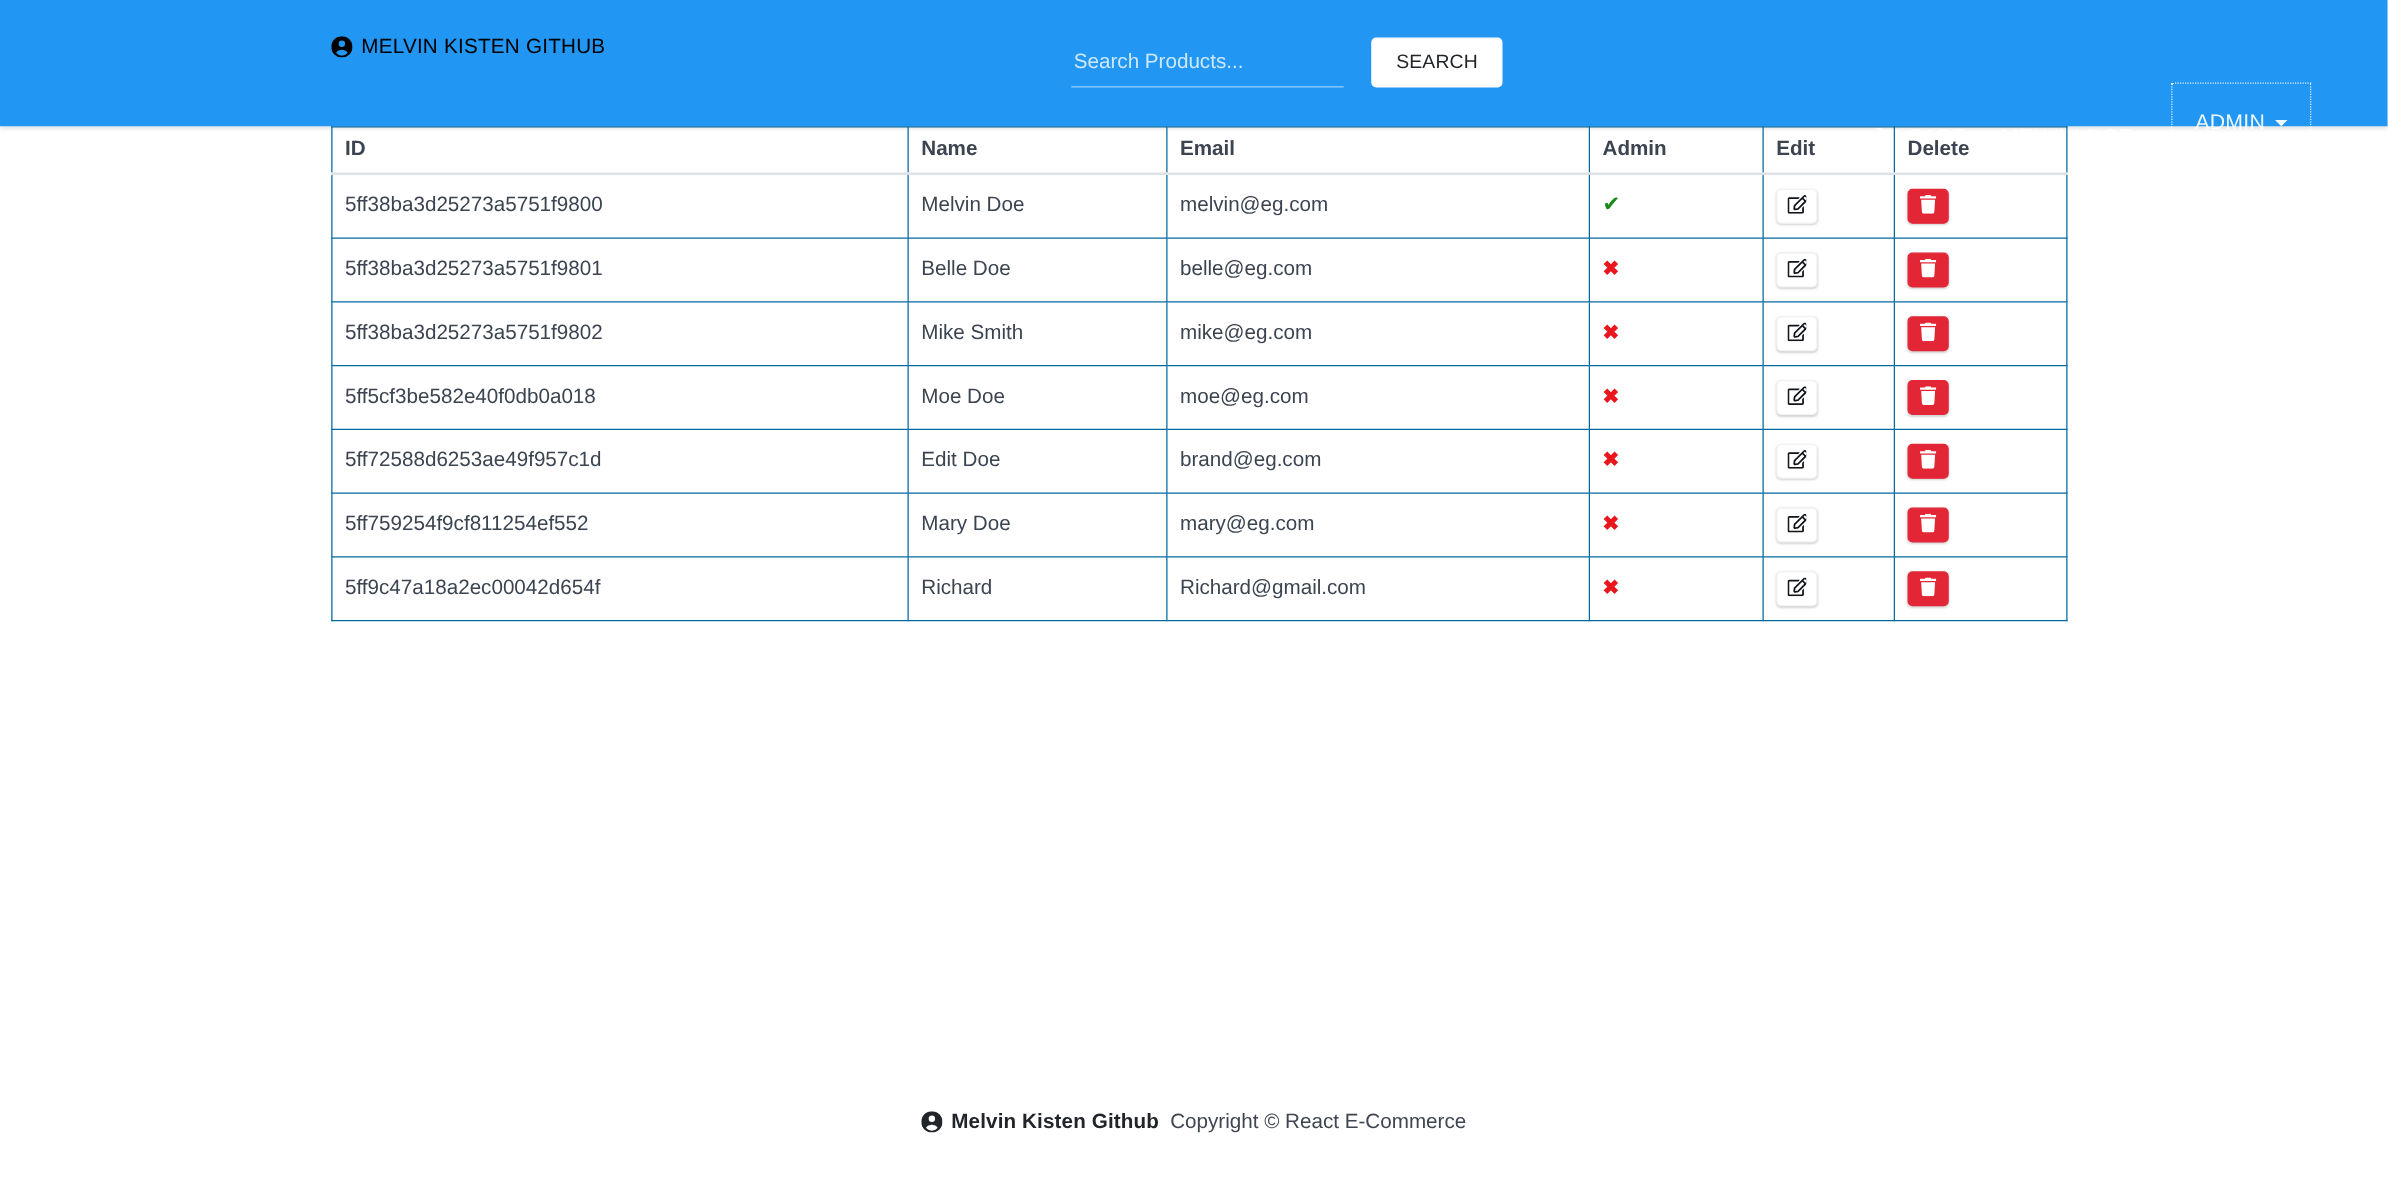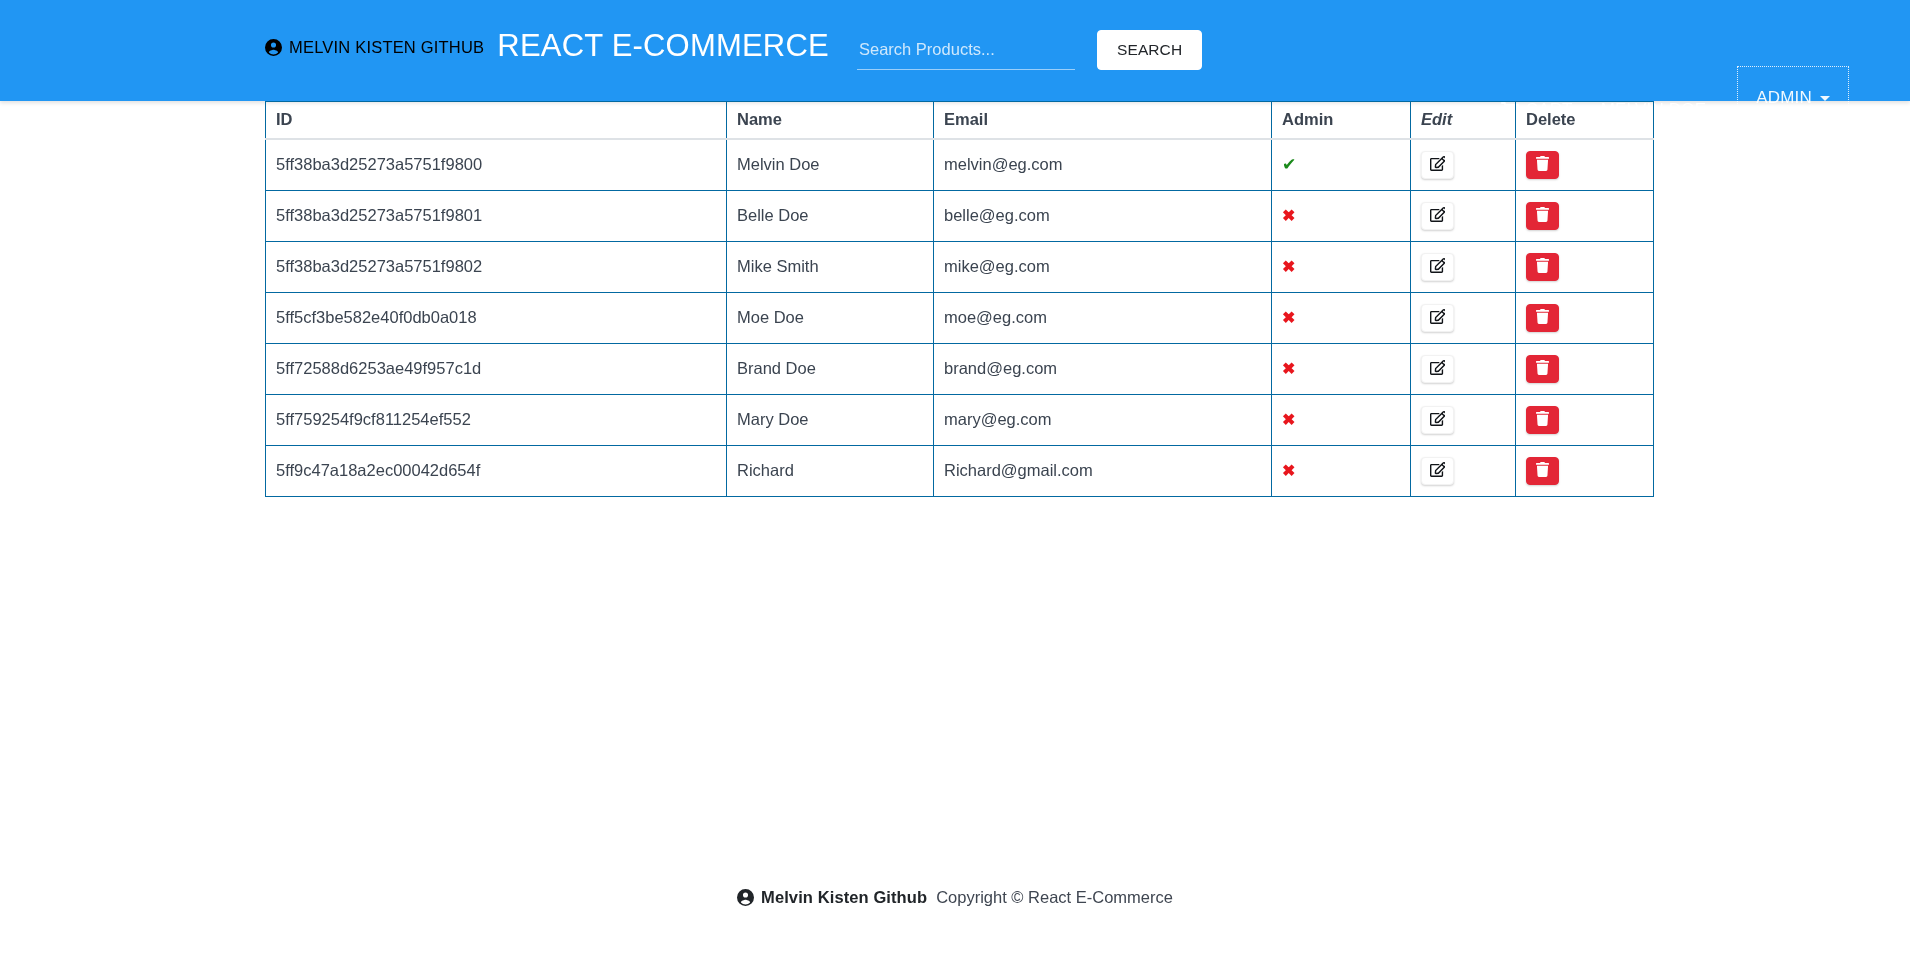--- a/index.html
+++ b/index.html
@@ -134,21 +134,21 @@
     border-bottom-color: #dee2e6;
     height: 37px;
     padding-top: 8px; padding-bottom: 8px;
     font-size: 16.5px;
   }
   table.users td { height: 45px; }
   .col-id    { width: 461px; }
   .col-name  { width: 207px; }
   .col-email { width: 338px; }
   .col-admin { width: 139px; }
-  .col-edit  { width: 105px; font-style: italic; }
+  .col-edit  { width: 105px; }
   .col-del   { width: 138px; }
 
   .chk { color: #1b8a1b; font-size: 17px; line-height: 1; }
   .xmk { color: #e8161d; font-size: 16px; font-weight: bold; line-height: 1; }
 
   .btn-edit {
     width: 33px; height: 28px;
     background: #ffffff;
     border: 1px solid #f2f2f2;
     border-radius: 4px;
@@ -190,21 +190,20 @@
 
   <div class="brand-group">
     <span class="brand-github">
       <span class="pi">
         <svg width="17" height="17" viewBox="0 0 16 16" fill="#000000">
           <path d="M8 0a8 8 0 1 0 0 16A8 8 0 0 0 8 0zm0 3.2a2.4 2.4 0 1 1 0 4.8 2.4 2.4 0 0 1 0-4.8zm0 11.4a5.8 5.8 0 0 1-4.3-1.9c.05-1.6 3.2-2.5 4.3-2.5s4.25.9 4.3 2.5A5.8 5.8 0 0 1 8 14.6z"></path>
         </svg>
       </span>
       <span>MELVIN KISTEN GITHUB</span>
     </span>
-    <span class="brand-title">REACT E-COMMERCE</span>
   </div>
 
   <div class="search-wrap">
     <input class="search-input" type="text" placeholder="Search Products..." style="">
     <button class="search-btn">SEARCH</button>
   </div>
 
   <div class="nav-right">
     <a class="nav-link">
       <span class="ci">
@@ -300,21 +299,21 @@
                 </svg></span>
             </button></td>
           <td class="col-del"><button class="btn-del">
               <span><svg width="13" height="15" viewBox="0 0 448 512" fill="#ffffff">
                   <path d="M432 32H312l-9.4-18.7A24 24 0 0 0 281.1 0H166.8a23.72 23.72 0 0 0-21.4 13.3L136 32H16A16 16 0 0 0 0 48v32a16 16 0 0 0 16 16h416a16 16 0 0 0 16-16V48a16 16 0 0 0-16-16zM53.2 467a48 48 0 0 0 47.9 45h245.8a48 48 0 0 0 47.9-45L416 128H32z"></path>
                 </svg></span>
             </button></td>
         </tr>
         <tr>
           <td class="col-id">5ff72588d6253ae49f957c1d</td>
-          <td class="col-name">Brand Doe</td>
+          <td class="col-name">Edit Doe</td>
           <td class="col-email">brand@eg.com</td>
           <td class="col-admin"><span class="xmk">✖</span></td>
           <td class="col-edit"><button class="btn-edit">
               <span><svg width="15" height="15" viewBox="0 0 512 512" fill="#111418">
                   <path d="M402.3 344.9l32-32c5-5 13.7-1.5 13.7 5.7V464c0 26.5-21.5 48-48 48H48c-26.5 0-48-21.5-48-48V112c0-26.5 21.5-48 48-48h273.5c7.1 0 10.7 8.6 5.7 13.7l-32 32c-1.5 1.5-3.5 2.3-5.7 2.3H48v352h352V350.5c0-2.1.8-4.1 2.3-5.6zm156.6-201.8L296.3 405.7l-90.4 10c-26.2 2.9-48.5-19.2-45.6-45.6l10-90.4L432.9 17.1c22.9-22.9 59.9-22.9 82.7 0l43.2 43.2c22.9 22.9 22.9 60 .1 82.8zM460.1 174L402 115.9 216.2 301.8l-7.3 65.3 65.3-7.3L460.1 174zm64.8-79.7l-43.2-43.2c-4.1-4.1-10.8-4.1-14.8 0L436 81.9l58.1 58.1 30.8-30.8c4.1-4.2 4.1-10.8 0-14.9z"></path>
                 </svg></span>
             </button></td>
           <td class="col-del"><button class="btn-del">
               <span><svg width="13" height="15" viewBox="0 0 448 512" fill="#ffffff">
                   <path d="M432 32H312l-9.4-18.7A24 24 0 0 0 281.1 0H166.8a23.72 23.72 0 0 0-21.4 13.3L136 32H16A16 16 0 0 0 0 48v32a16 16 0 0 0 16 16h416a16 16 0 0 0 16-16V48a16 16 0 0 0-16-16zM53.2 467a48 48 0 0 0 47.9 45h245.8a48 48 0 0 0 47.9-45L416 128H32z"></path>

